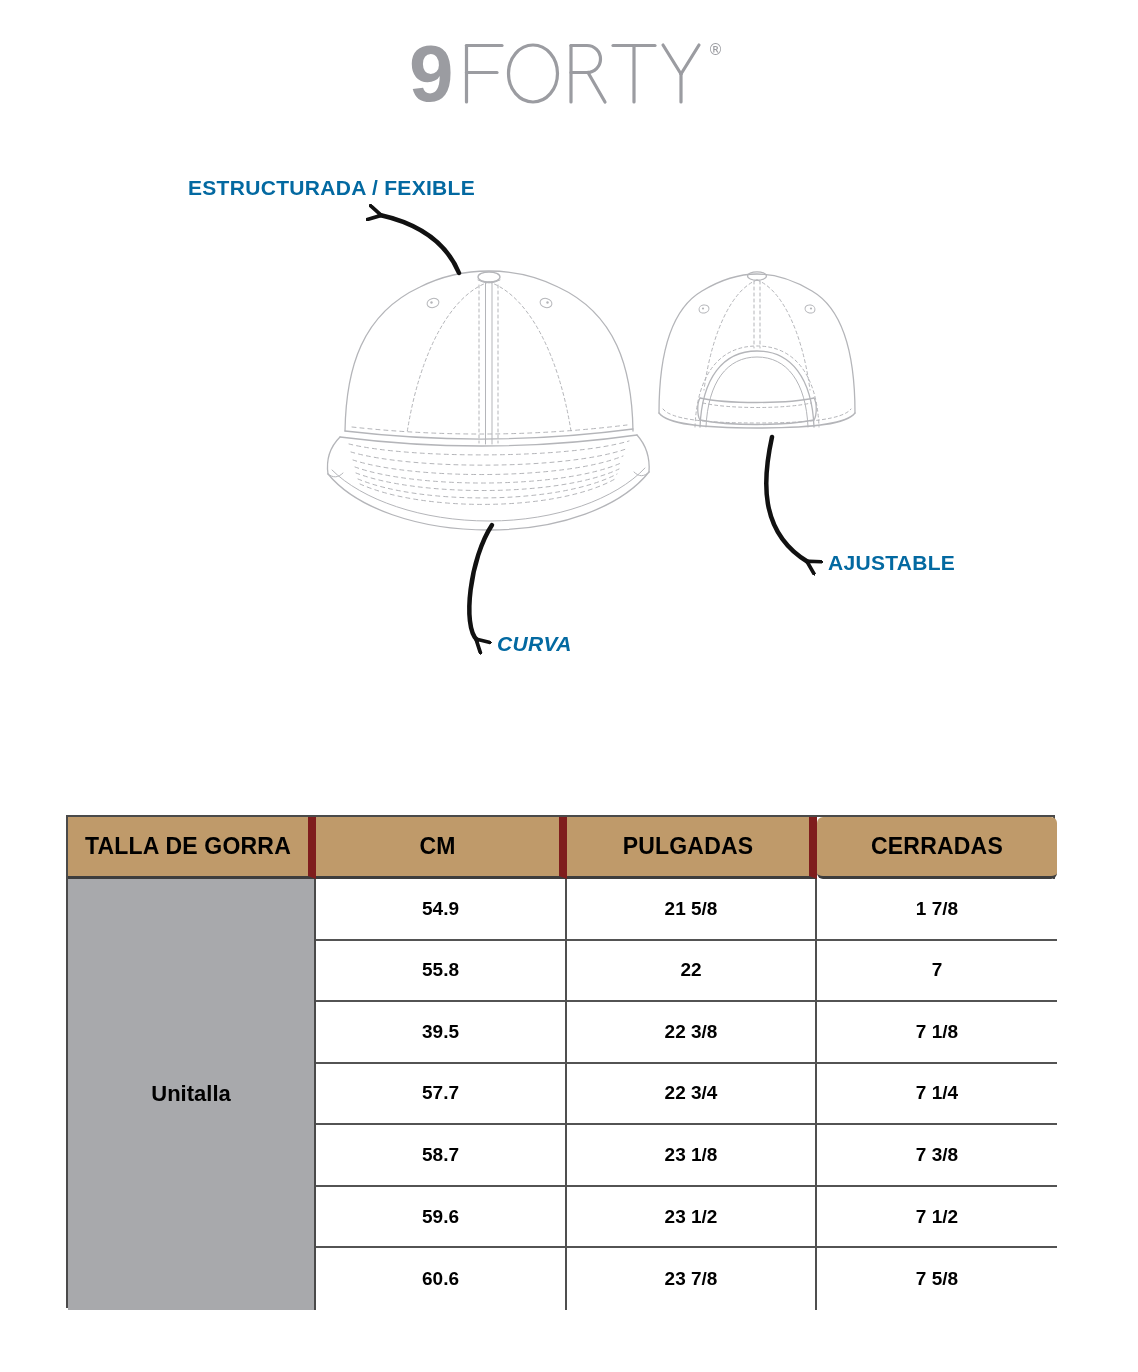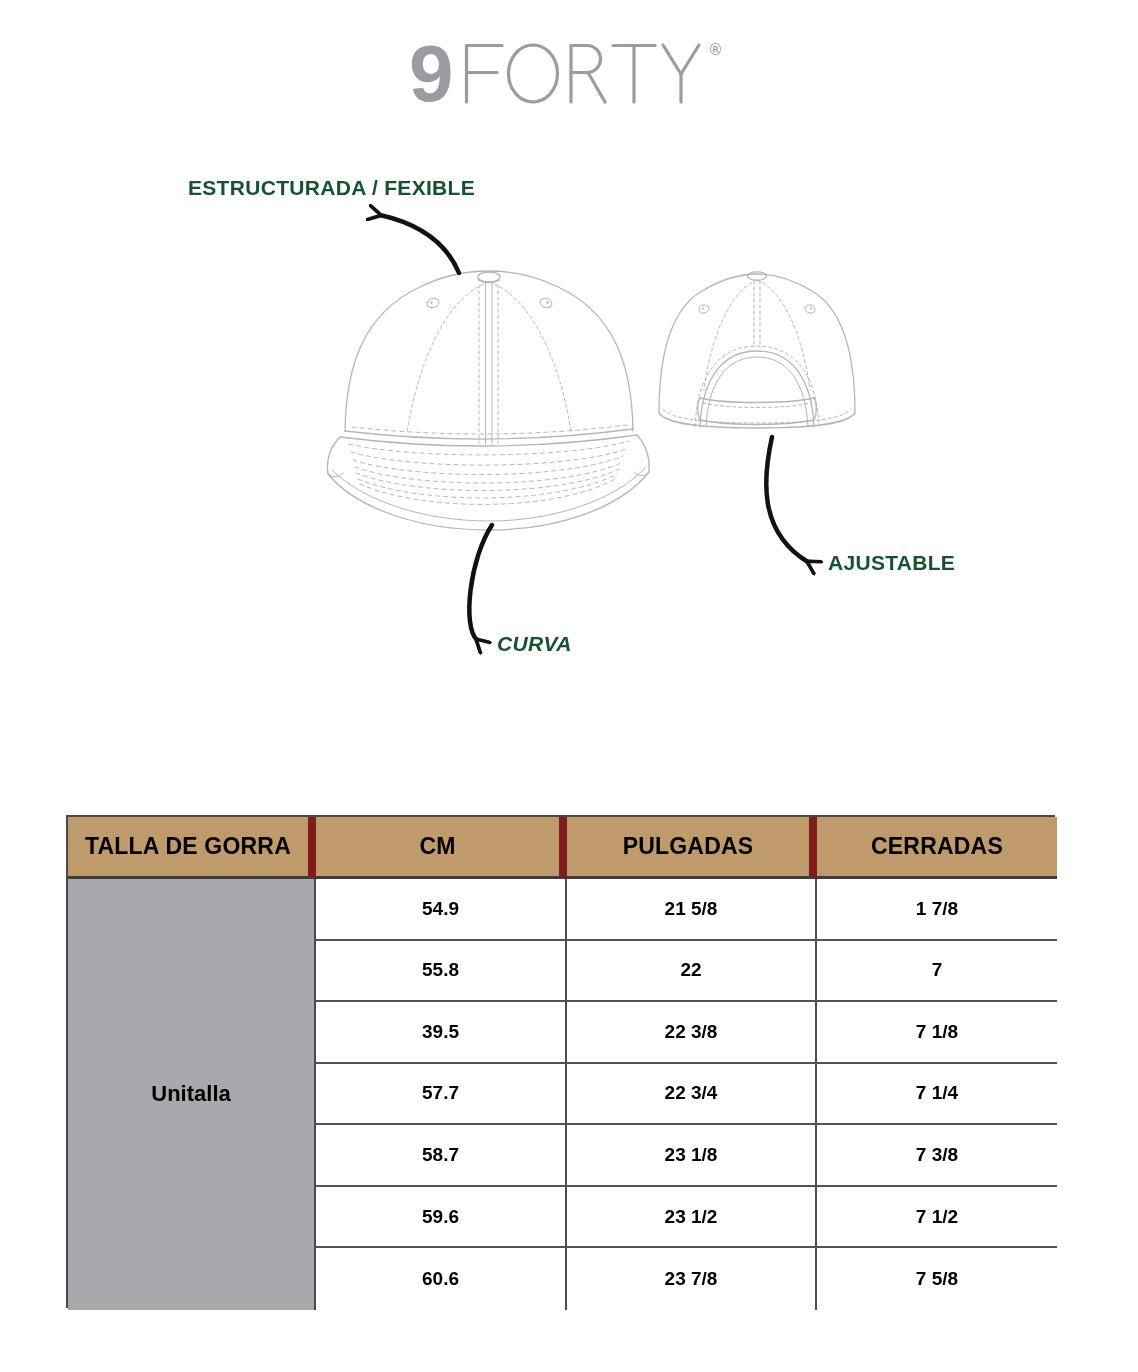--- a/index.html
+++ b/index.html
@@ -5,34 +5,34 @@
   html,body{margin:0;padding:0;background:#fff;}
   .page{position:relative;width:1138px;height:1372px;background:#ffffff;
         font-family:"Liberation Sans", sans-serif;overflow:hidden;color:#000;}
 
   
   .logo-wrap{position:absolute;left:409px;top:38px;width:320px;height:76px;}
 
   
   .diagram-svg{position:absolute;left:140px;top:160px;width:860px;height:520px;}
   .diag-label{position:absolute;font-weight:bold;font-size:21px;letter-spacing:.3px;
-              white-space:nowrap;color:#14532d;}
+              white-space:nowrap;color:#0369a1;}
   .lbl-structured{left:188px;top:176px;}
   .lbl-curve{left:497px;top:632px;font-style:italic;}
   .lbl-adjustable{left:828px;top:551px;}
 
   
   .size-table{position:absolute;left:66px;top:815px;width:989px;height:493px;
               display:grid;grid-template-columns:248px 251px 250px 240px;
               grid-template-rows:62px repeat(7,61.55px);
               border:2px solid #4a4a4a;box-sizing:border-box;background:#fff;}
   .th{background:#bf9a6a;display:flex;align-items:center;justify-content:center;
       font-weight:bold;font-size:23px;letter-spacing:.2px;
       border-right:8px solid #7f1d1d;border-bottom:3px solid #3d3d3d;box-sizing:border-box;}
-  .th.last{border-right:none;}
+  .th.last{border-right:none;border-radius:6px;}
   .size-cell{grid-column:1;grid-row:2 / span 7;background:#a8a9ac;
              display:flex;align-items:center;justify-content:center;
              font-weight:bold;font-size:22px;border-right:2px solid #4a4a4a;box-sizing:border-box;}
   .td{display:flex;align-items:center;justify-content:center;
       font-weight:bold;font-size:19px;background:#fff;
       border-right:2px solid #4f4f4f;border-bottom:2px solid #535353;box-sizing:border-box;}
   .td.endcol{border-right:none;}
   .td.lastrow{border-bottom:none;}
 </style>
 </head>

